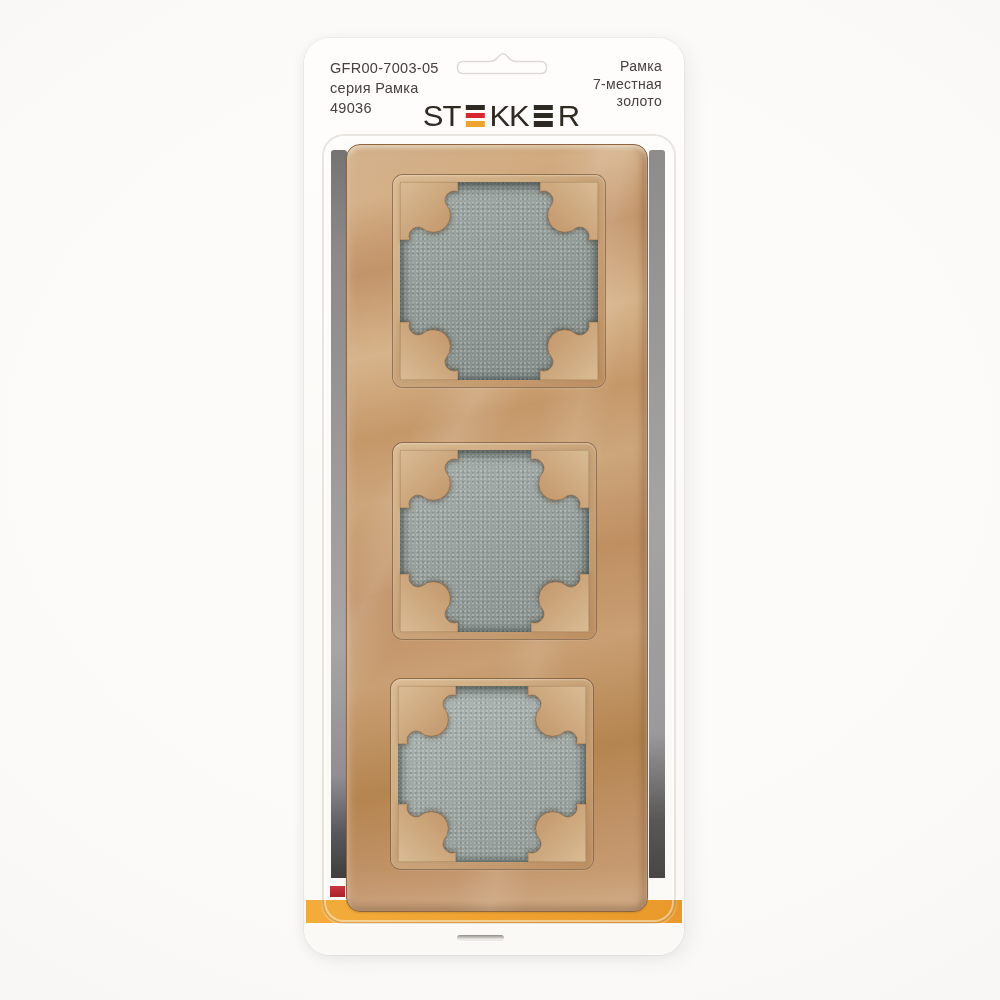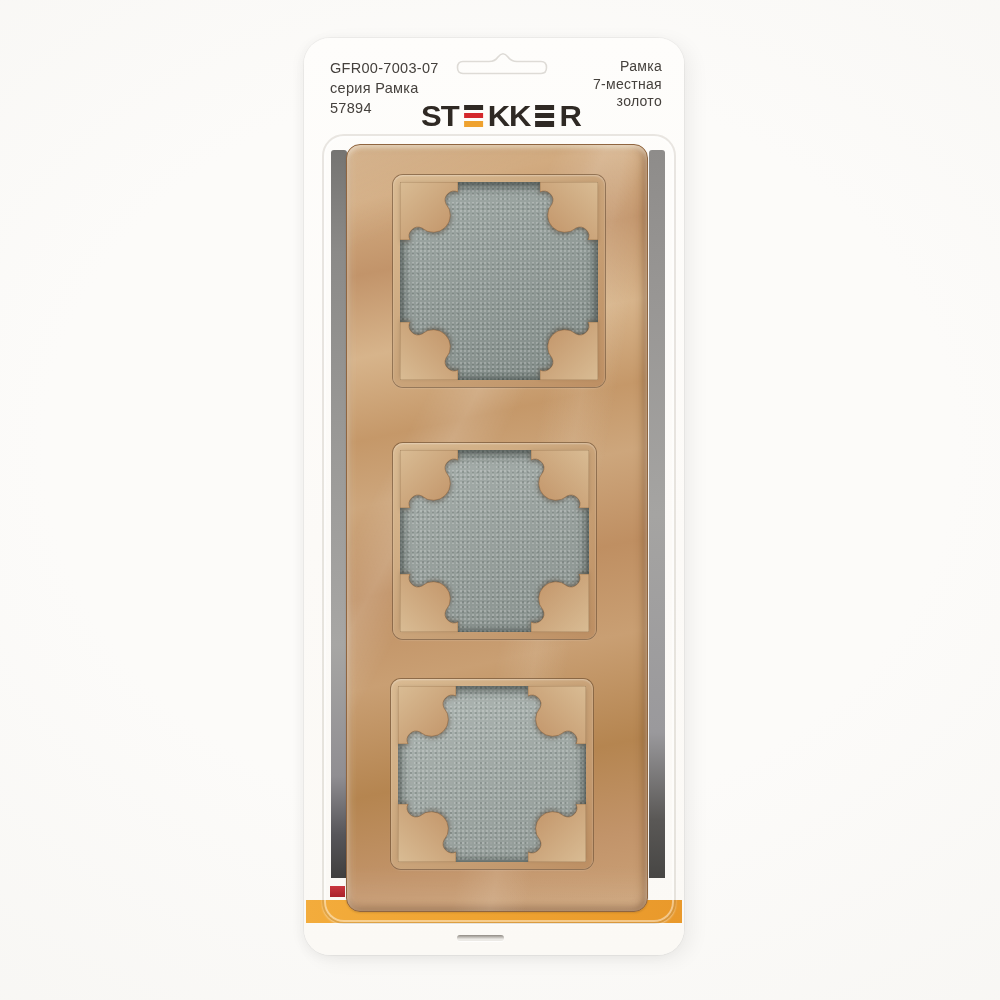--- a/index.html
+++ b/index.html
@@ -17,21 +17,21 @@
   }
   
   .euro{position:absolute;left:50%;margin-left:8px;transform:translateX(-50%);top:15px;opacity:.9;}
   
   .hl{position:absolute;left:26px;top:20px;font-size:14.5px;line-height:20px;
       letter-spacing:.3px;color:#45413d;font-weight:500;}
   .hr{position:absolute;right:22px;top:20px;text-align:right;font-size:14px;line-height:17.5px;
       letter-spacing:.3px;color:#45413d;font-weight:500;}
   
   .logo{position:absolute;top:62px;left:50%;transform:translateX(-50%);margin-left:7px;
-        display:flex;align-items:center;gap:3px;font-weight:700;font-size:31px;
+        display:flex;align-items:center;gap:3px;font-weight:400;font-size:31px;
         letter-spacing:-1px;color:#2f2924;line-height:1;}
   .logo .txt{display:block;transform:scaleY(.96);}
   .ebars{display:flex;flex-direction:column;justify-content:space-between;width:19px;height:22px;margin:0 2px;}
   .ebars i{display:block;height:5.5px;background:#2f2924;}
   .ebars.colored i:nth-child(2){background:#d4282c;}
   .ebars.colored i:nth-child(3){background:#efa22f;}
   
   .sstrip{position:absolute;top:112px;height:728px;width:16px;border-radius:3px 3px 0 0;}
   .sstrip.l{left:27px;
     background:linear-gradient(180deg,#757472 0%,#8b8a88 14%,#9b9a98 42%,#a7a6a4 68%,#908e92 86%,#57565a 94%,#403f3e 100%);}
@@ -115,23 +115,23 @@
 </svg>
 
 <div class="stage">
   <div class="card">
 
     <svg class="euro" width="92" height="24" viewBox="0 0 92 24">
       <path d="M7 8.5 H33 Q39 8.5 42 4 Q44.5 0.8 47 0.8 Q49.5 0.8 52 4 Q55 8.5 61 8.5 H85 Q90.5 8.5 90.5 14.5 Q90.5 20.5 85 20.5 H7 Q1.5 20.5 1.5 14.5 Q1.5 8.5 7 8.5 Z" fill="none" stroke="#dbd8d3" stroke-width="1.6"></path>
     </svg>
 
     <div class="hl">
-      <div>GFR00-7003-07</div>
+      <div>GFR00-7003-05</div>
       <div>серия Рамка</div>
-      <div>57894</div>
+      <div>49036</div>
     </div>
 
     <div class="hr">
       <div>Рамка</div>
       <div>7-местная</div>
       <div>золото</div>
     </div>
 
     <div class="logo">
       <span class="txt">ST</span>

